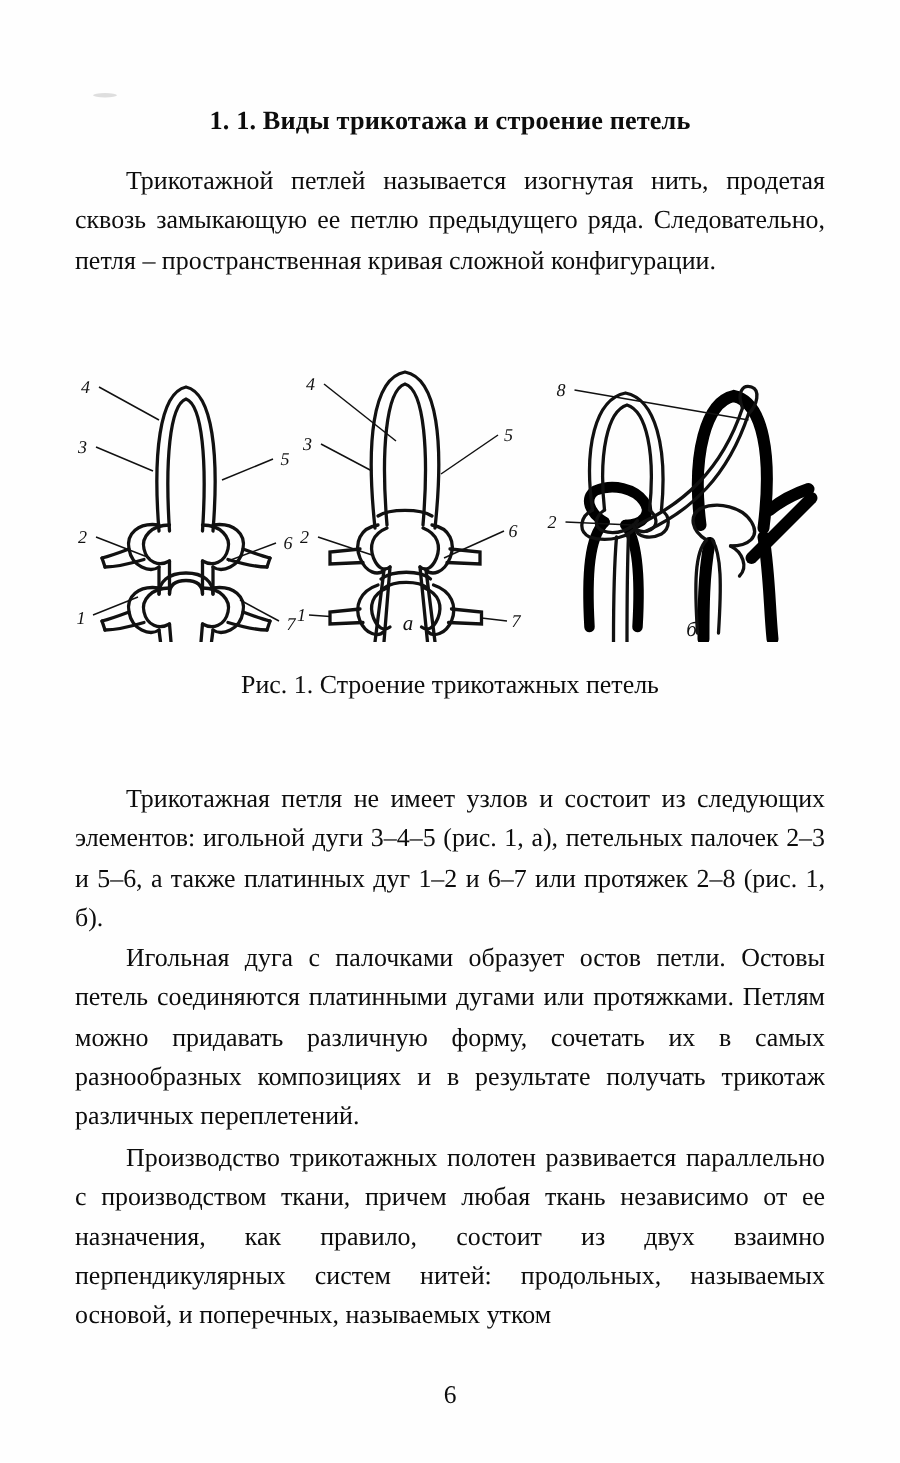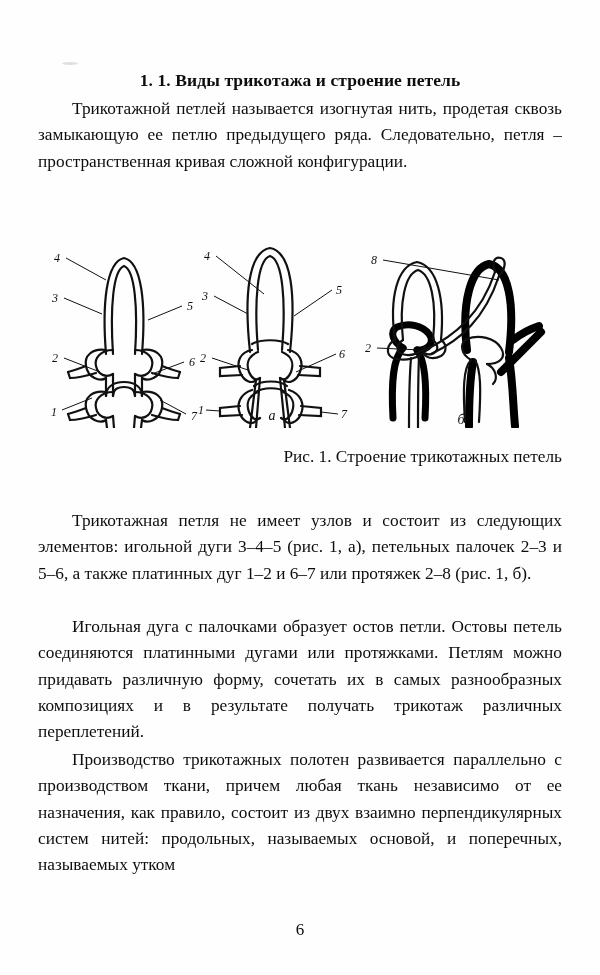--- a/index.html
+++ b/index.html
@@ -39,21 +39,21 @@
   .body-block {
     position: absolute;
     left: 38px;
     width: 524px;
     font-size: 17.3px;
     line-height: 26.3px;
     text-align: justify;
     text-justify: inter-word;
   }
   .body-block p {
-    margin: 0;
+    margin: 12px;
     text-indent: 34px;
     text-align: justify;
   }
   .it { }
 
   #para1 { top: 96px; }
   #para2 { top: 508px; }
   #para3 { top: 614px; }
   #para4 { top: 747px; }
 
@@ -74,21 +74,21 @@
   #panel-a2 { left: 152px; width: 165px; }
   #panel-b { left: 325px; width: 195px; }
 
   .fig-panel svg { display: block; }
 
   .fig-caption {
     position: absolute;
     left: 38px;
     top: 447px;
     width: 524px;
-    text-align: right;
+    text-align: center;
     font-size: 17.3px;
     white-space: nowrap;
   }
 
   
 
   
   .folio {
     position: absolute;
     left: 0;

